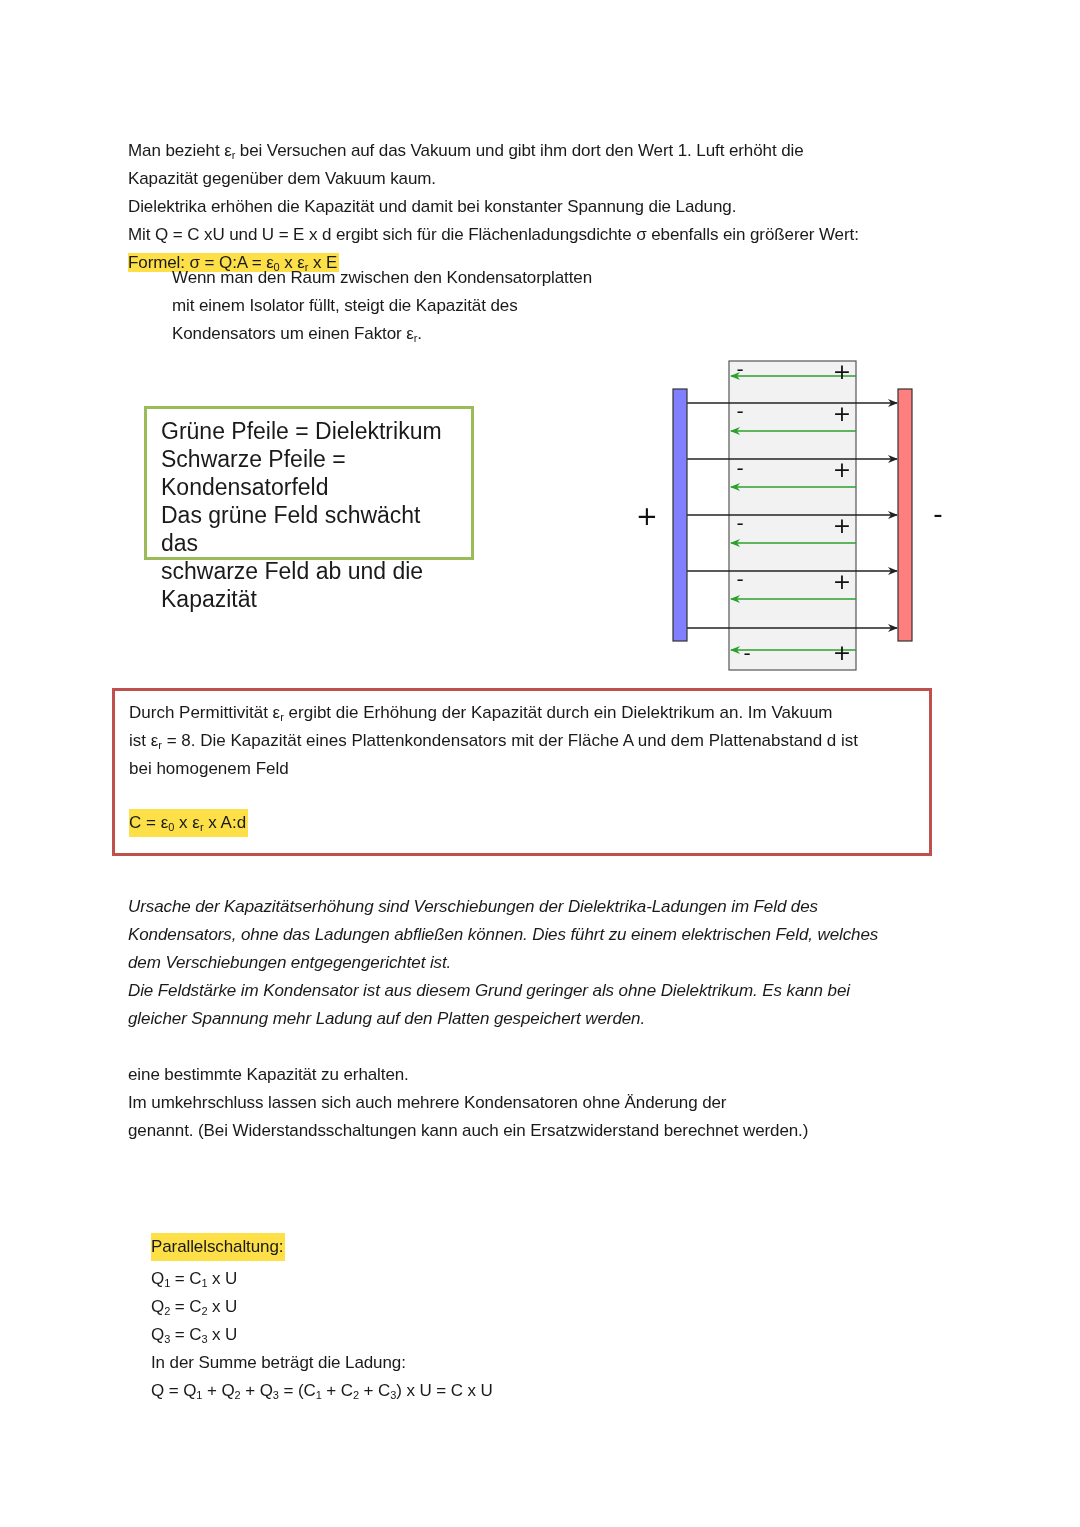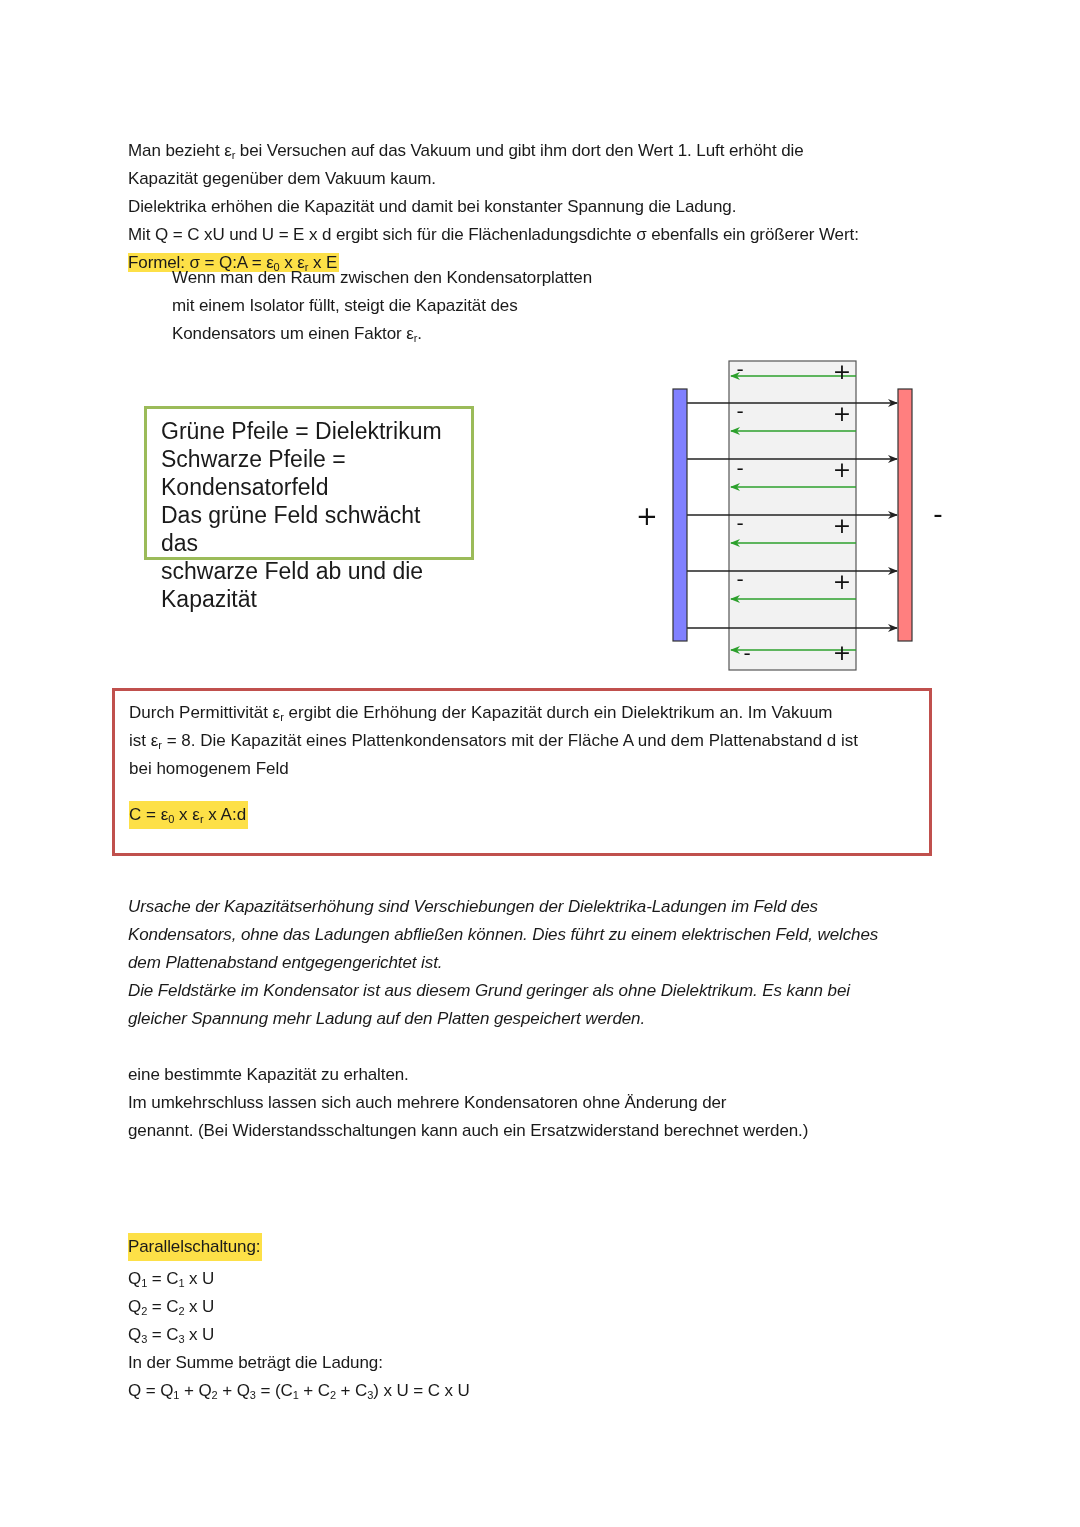--- a/index.html
+++ b/index.html
@@ -22,25 +22,25 @@
     font-size: 23px; line-height: 28px;
   }
 
   #diagram { position: absolute; left: 625px; top: 345px; width: 330px; height: 335px; }
 
   #red-box {
     position: absolute; left: 112px; top: 688px; width: 786px; height: 140px;
     border: 3px solid #c0504d; padding: 8px 14px 14px 14px;
     font-size: 17px; line-height: 28px;
   }
-  #red-box .formula { margin-top: 18px; display: inline-block; }
+  #red-box .formula { margin-top: 26px; display: inline-block; }
 
   #cause { top: 893px; width: 830px; font-style: italic; }
   #combine { top: 1061px; width: 820px; }
-  #parallel { top: 1233px; width: 500px; }
+  #parallel { top: 1233px; width: 500px; margin-left: 23px; }
   #parallel .title { margin-bottom: 4px; display: inline-block; }
 </style>
 </head>
 <body>
 
 <div id="intro" class="txt">
   <p class="para"><span>Man bezieht ε</span><sub>r</sub><span> bei Versuchen auf das Vakuum und gibt ihm dort den Wert 1. Luft erhöht die</span></p>
   <p class="para">Kapazität gegenüber dem Vakuum kaum.</p>
   <p class="para">Dielektrika erhöhen die Kapazität und damit bei konstanter Spannung die Ladung.</p>
   <p class="para">Mit Q = C xU und U = E x d ergibt sich für die Flächenladungsdichte σ ebenfalls ein größerer Wert:</p>
@@ -108,21 +108,21 @@
 <div id="red-box">
   <div><span>Durch Permittivität ε</span><sub>r</sub><span> ergibt die Erhöhung der Kapazität durch ein Dielektrikum an. Im Vakuum</span></div>
   <div><span>ist ε</span><sub>r</sub><span> = 8. Die Kapazität eines Plattenkondensators mit der Fläche A und dem Plattenabstand d ist</span></div>
   <div>bei homogenem Feld</div>
   <div class="formula hl"><span>C = ε</span><sub>0</sub><span> x ε</span><sub>r</sub><span> x A:d</span></div>
 </div>
 
 <div id="cause" class="txt">
   <p class="para">Ursache der Kapazitätserhöhung sind Verschiebungen der Dielektrika-Ladungen im Feld des</p>
   <p class="para">Kondensators, ohne das Ladungen abfließen können. Dies führt zu einem elektrischen Feld, welches</p>
-  <p class="para">dem Plattenabstand entgegengerichtet ist.</p>
+  <p class="para">dem Verschiebungen entgegengerichtet ist.</p>
   <p class="para">Die Feldstärke im Kondensator ist aus diesem Grund geringer als ohne Dielektrikum. Es kann bei</p>
   <p class="para">gleicher Spannung mehr Ladung auf den Platten gespeichert werden.</p>
 </div>
 
 <div id="combine" class="txt">
   <p class="para">eine bestimmte Kapazität zu erhalten.</p>
   <p class="para">Im umkehrschluss lassen sich auch mehrere Kondensatoren ohne Änderung der</p>
   <p class="para">genannt. (Bei Widerstandsschaltungen kann auch ein Ersatzwiderstand berechnet werden.)</p>
 </div>
 

